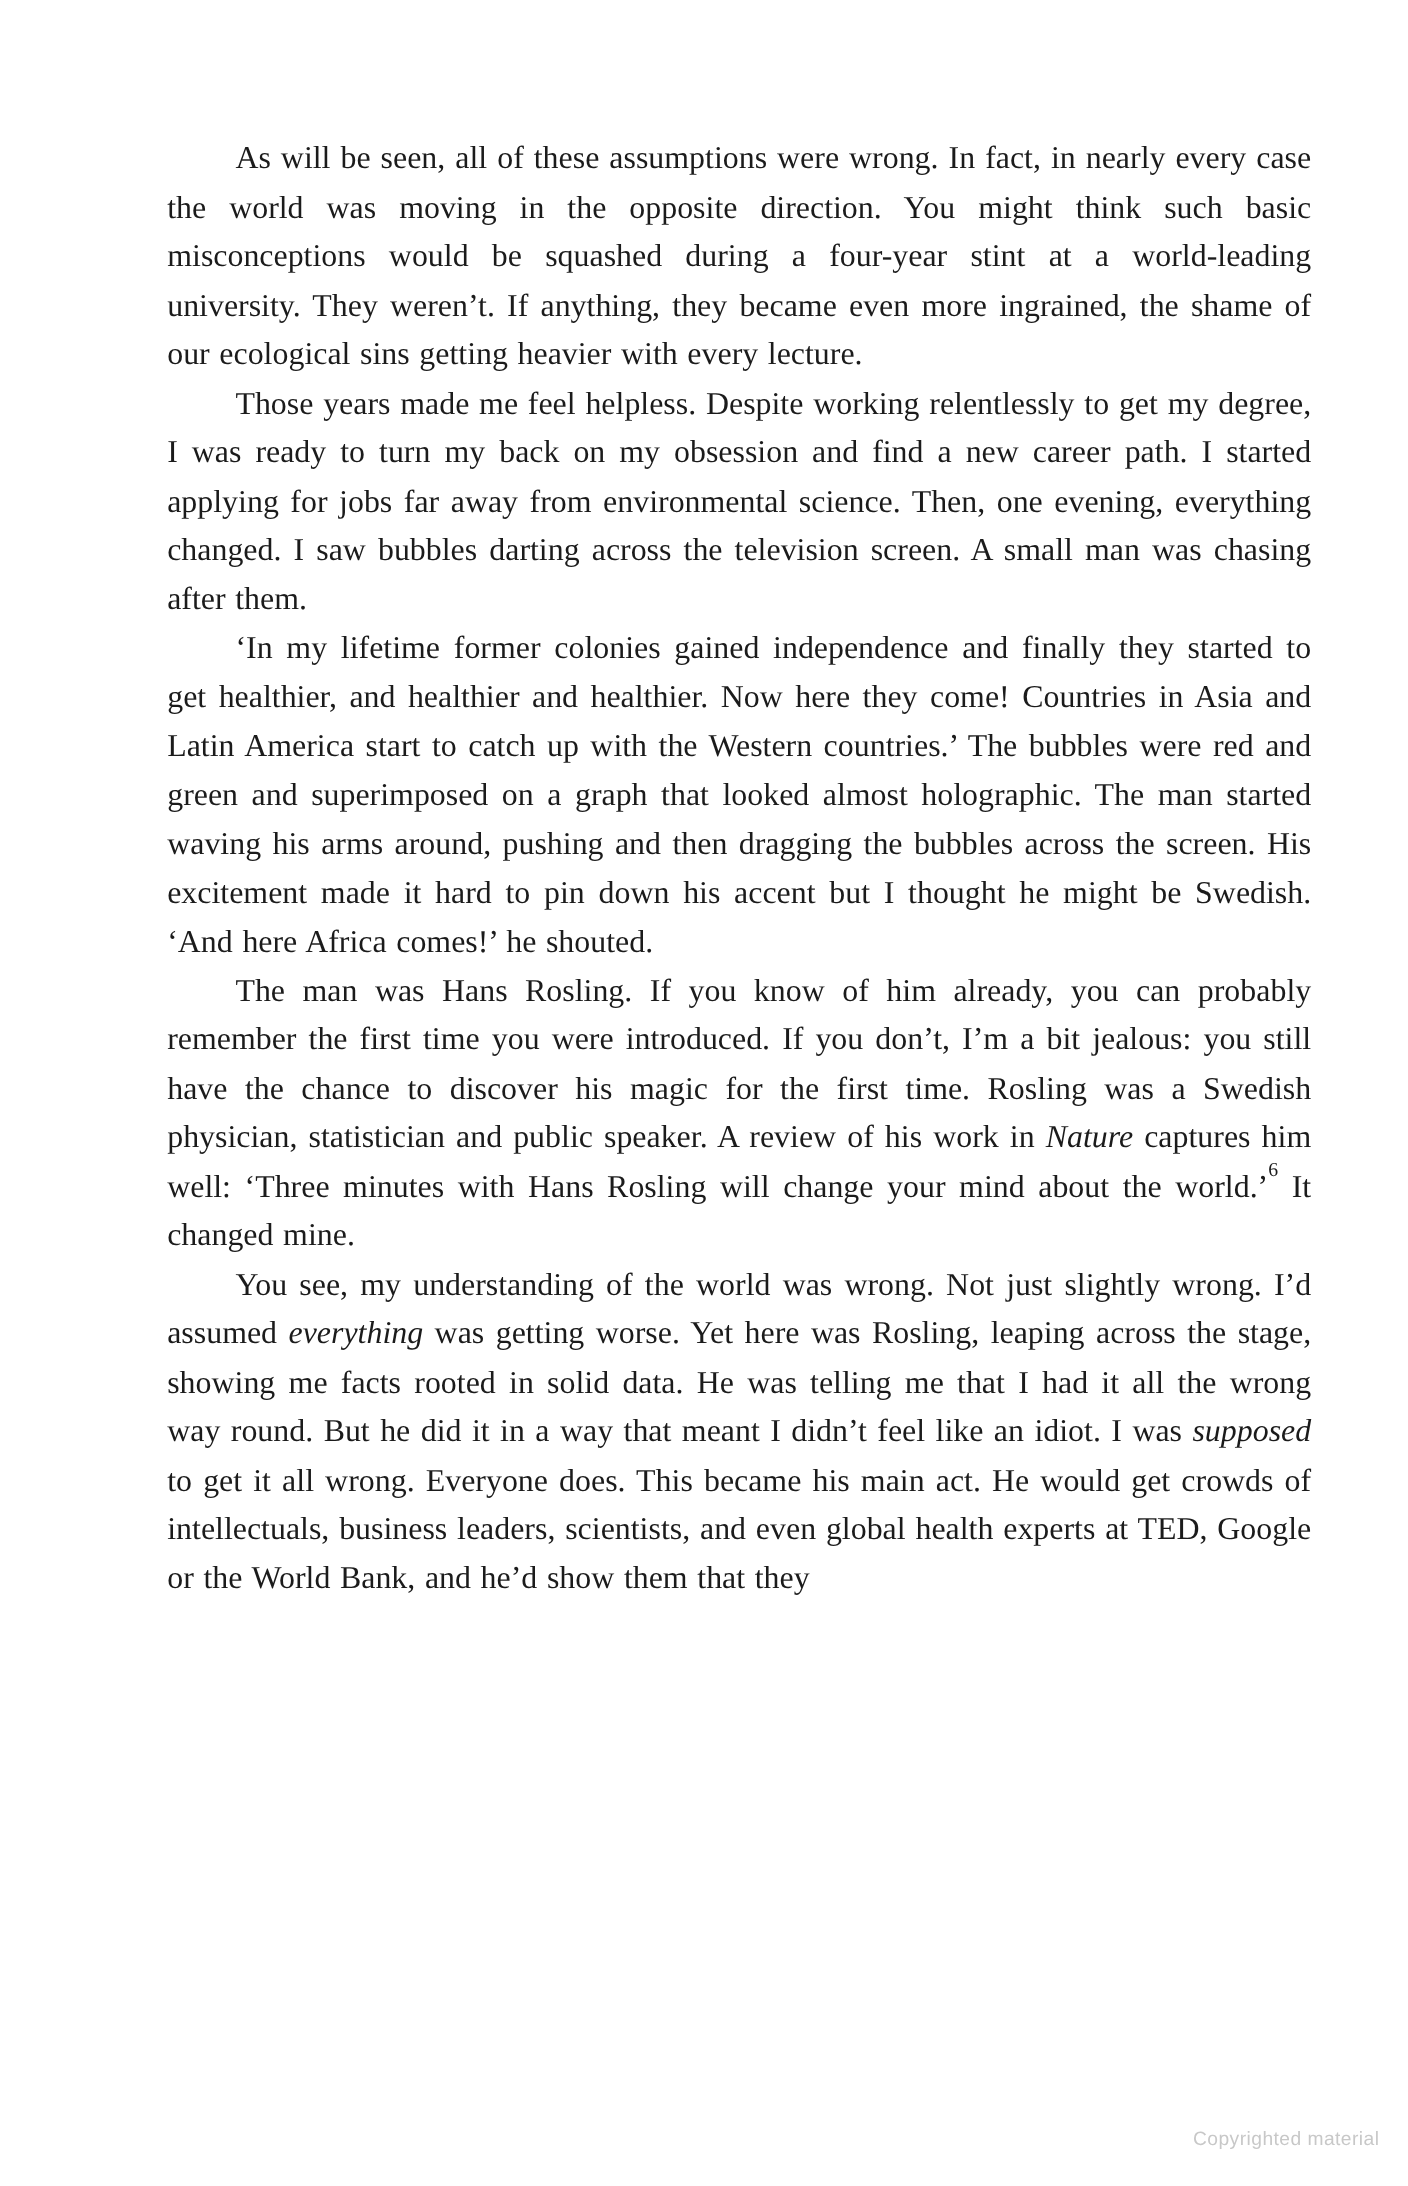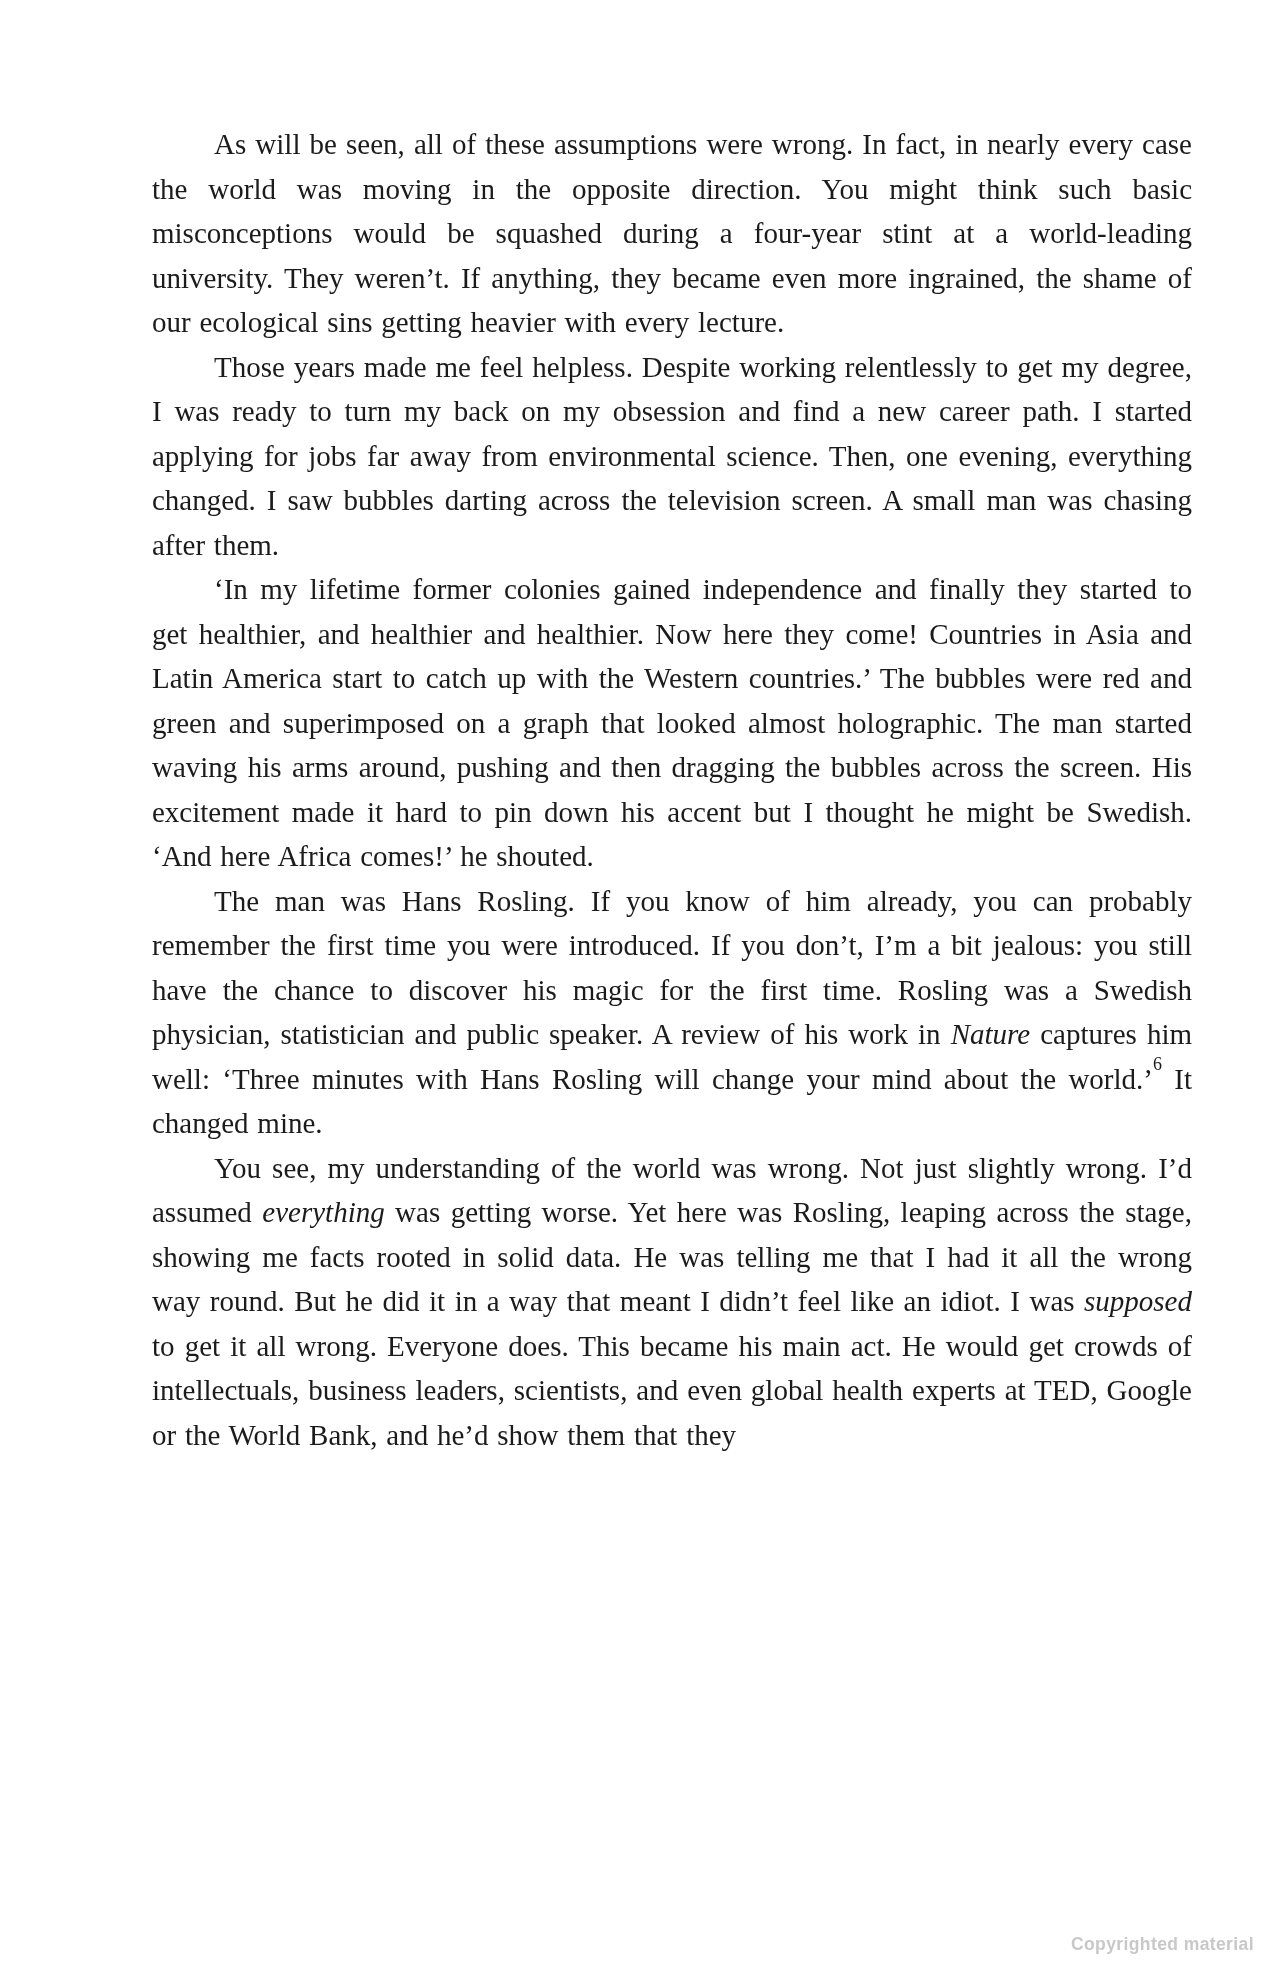--- a/index.html
+++ b/index.html
@@ -44,21 +44,20 @@
     top: -0.45em;
   }
   .watermark {
     position: absolute;
     right: 26px;
     top: 1934px;
     font-family: "Liberation Sans", sans-serif;
     font-size: 17.5px;
     letter-spacing: 0.4px;
     color: var(--watermark-color, #c8c8c8);
-    font-weight: bold;
   }
 </style>
 </head>
 <body>
 
 <div class="page">
   <div class="text-block">
       <p><span>As will be seen, all of these assumptions were wrong. In fact, in nearly every case the world was moving in the opposite direction. You might think such basic misconceptions would be squashed during a four-year stint at a world-leading university. They weren’t. If anything, they became even more ingrained, the shame of our ecological sins getting heavier with every lecture.</span></p>
       <p><span>Those years made me feel helpless. Despite working relentlessly to get my degree, I was ready to turn my back on my obsession and find a new career path. I started applying for jobs far away from environmental science. Then, one evening, everything changed. I saw bubbles darting across the television screen. A small man was chasing after them.</span></p>
       <p><span>‘In my lifetime former colonies gained independence and finally they started to get healthier, and healthier and healthier. Now here they come! Countries in Asia and Latin America start to catch up with the Western countries.’ The bubbles were red and green and superimposed on a graph that looked almost holographic. The man started waving his arms around, pushing and then dragging the bubbles across the screen. His excitement made it hard to pin down his accent but I thought he might be Swedish. ‘And here Africa comes!’ he shouted.</span></p>

